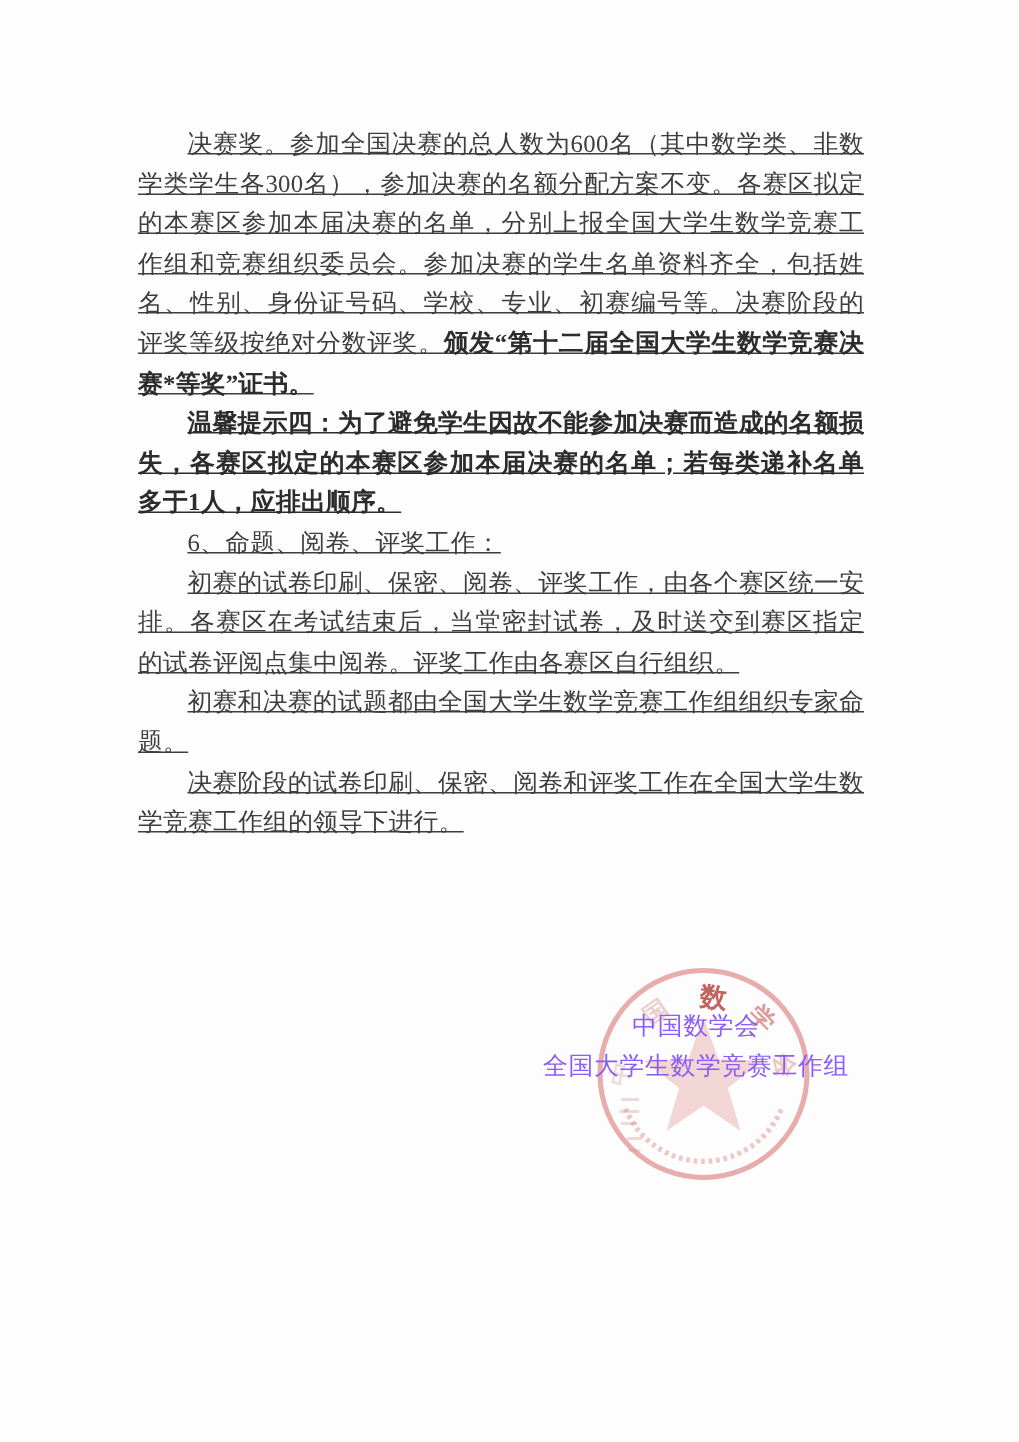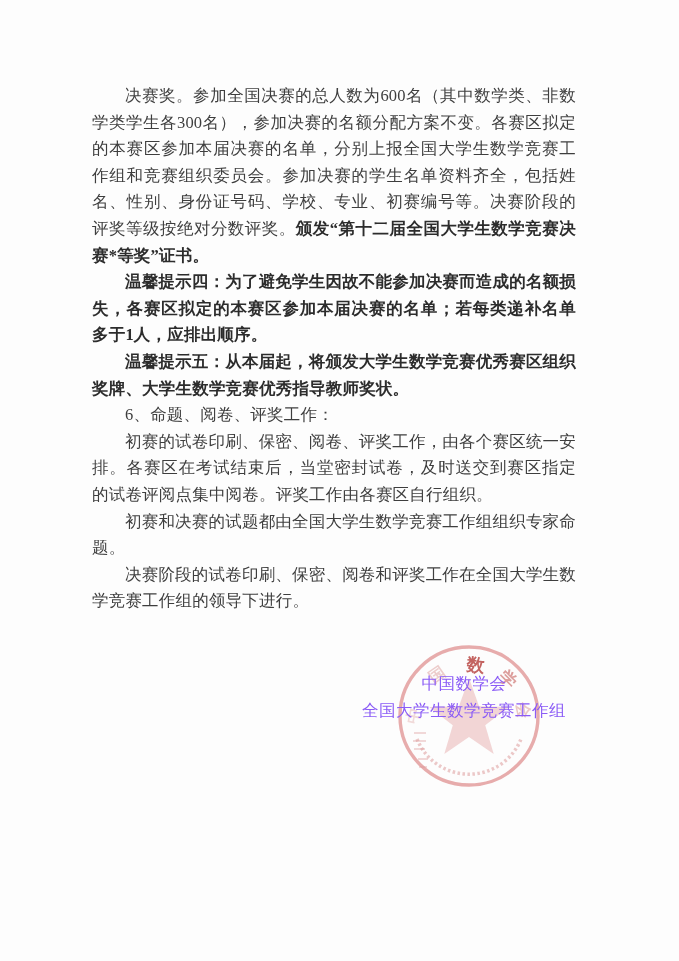--- a/index.html
+++ b/index.html
@@ -21,20 +21,21 @@
     width: 484px;
     color: #3e3e3e;
     font-size: 16.5px;
     line-height: 26.6px;
     text-align: justify;
     letter-spacing: 0.2px;
   }
   .para {
     margin: 0;
     text-indent: 33px;
+    text-decoration: underline;
   }
   .para.bold, .bold {
     font-weight: bold;
     color: #2c2c2c;
   }
   .seal {
     position: absolute;
     left: 394px; top: 641px;
     width: 150px; height: 150px;
     z-index: 1;
@@ -61,21 +62,20 @@
 </head>
 <body>
 
 <div class="page">
 
   <div class="body-text">
     <p class="para"><span>决赛奖。参加全国决赛的总人数为600名（其中数学类、非数学类学生各300名），参加决赛的名额分配方案不变。各赛区拟定的本赛区参加本届决赛的名单，分别上报全国大学生数学竞赛工作组和竞赛组织委员会。参加决赛的学生名单资料齐全，包括姓名、性别、身份证号码、学校、专业、初赛编号等。决赛阶段的评奖等级按绝对分数评奖。</span><span class="bold">颁发“第十二届全国大学生数学竞赛决赛*等奖”证书。</span></p>
 
     <p class="para bold">温馨提示四：为了避免学生因故不能参加决赛而造成的名额损失，各赛区拟定的本赛区参加本届决赛的名单；若每类递补名单多于1人，应排出顺序。</p>
 
-    <p class="para bold">温馨提示五：从本届起，将颁发大学生数学竞赛优秀赛区组织奖牌、大学生数学竞赛优秀指导教师奖状。</p>
 
     <p class="para">6、命题、阅卷、评奖工作：</p>
 
     <p class="para">初赛的试卷印刷、保密、阅卷、评奖工作，由各个赛区统一安排。各赛区在考试结束后，当堂密封试卷，及时送交到赛区指定的试卷评阅点集中阅卷。评奖工作由各赛区自行组织。</p>
 
     <p class="para">初赛和决赛的试题都由全国大学生数学竞赛工作组组织专家命题。</p>
 
     <p class="para">决赛阶段的试卷印刷、保密、阅卷和评奖工作在全国大学生数学竞赛工作组的领导下进行。</p>
 
   </div>

